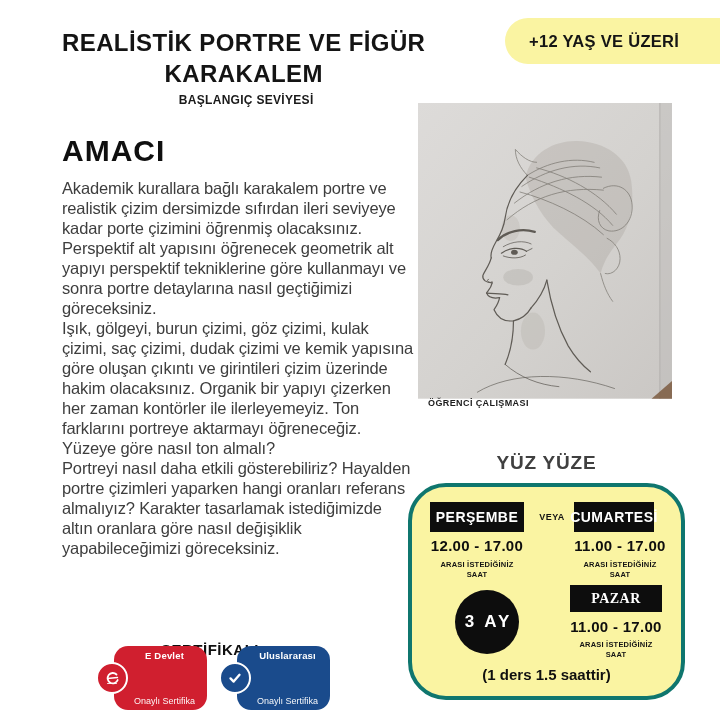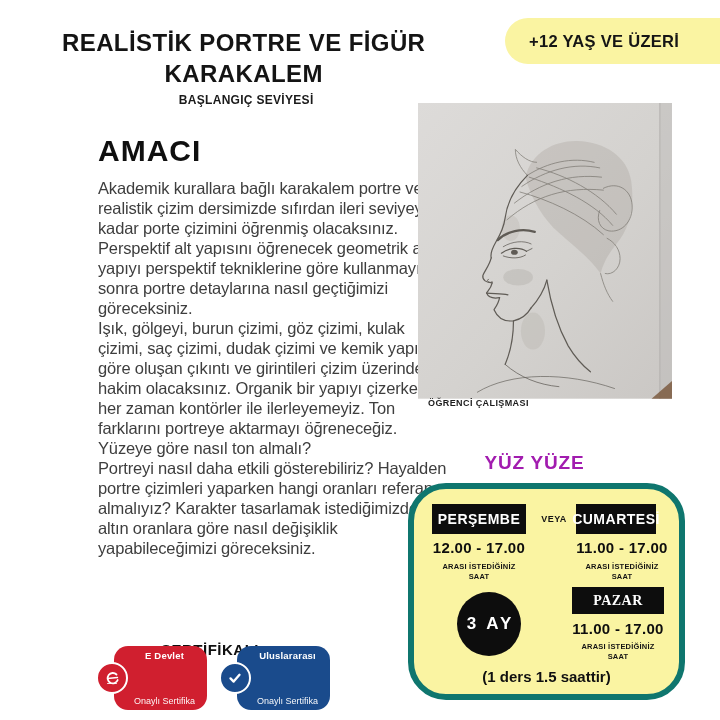--- a/index.html
+++ b/index.html
@@ -13,38 +13,38 @@
   .title-block { position:absolute; left:62px; top:27px;text-align:center; }
   .title-line { font-size:24px; font-weight:800; letter-spacing:.4px; line-height:31px; color:#141414; }
   .subtitle { font-size:12px; font-weight:700; letter-spacing:.3px; margin:4px 0 12px 5px; color:#1a1a1a; }
   .age-badge {
     position:absolute; left:505px; top:18px; width:225px; height:46px;
     background:#FAF4A2; border-radius:23px 0 0 23px;
     display:flex; align-items:center; padding-left:24px;
     font-size:16.5px; font-weight:800; letter-spacing:.3px; color:#151515;
   }
   
-  .about { position:absolute; left:62px; top:134px; width:352px;margin-left:36px; }
+  .about { position:absolute; left:62px; top:134px; width:352px; }
   .about h2 { font-size:30px; font-weight:900; letter-spacing:1px; margin-bottom:10px; color:#0f0f0f; }
   .about p { font-size:16.5px; line-height:20px; letter-spacing:-.15px; color:#3e3e3e; }
   
   .artwork { position:absolute; left:418px; top:103px; width:254px; height:315px; }
   .artwork svg { position:absolute; inset:0; display:block; }
   .artwork figcaption {
     position:absolute; left:10px; bottom:10px;
     font-size:9px; font-weight:800; letter-spacing:.4px; color:#1c1c1c;
   }
   
   .schedule-heading {
-    position:absolute; left:396px; top:452px; width:277px; text-align:center;
-    font-size:19px; font-weight:800; letter-spacing:.8px; color:#a21caf;
+    position:absolute; left:408px; top:452px; width:277px; text-align:center;
+    font-size:19px; font-weight:800; letter-spacing:.8px; color:#404040;
   }
   .schedule-box {
     position:absolute; left:408px; top:483px; width:277px; height:217px;
-    background:#FAF4A2; border:6px solid #0f766e; border-radius:38px;
+    background:#FAF4A2; border:4px solid #0f766e; border-radius:38px;
   }
   .chip {
     position:absolute; background:#0d0d0d; color:#ffffff;
     display:flex; align-items:center; justify-content:center;
     font-weight:800; letter-spacing:.5px;
   }
   .chip-thu { left:18px; top:15px; width:94px; height:30px; font-size:14px; }
   .chip-sat { left:162px; top:15px; width:80px; height:30px; font-size:14px; }
   .chip-sun { left:158px; top:98px; width:92px; height:27px; font-size:14px;font-family:Liberation Serif, serif; }
   .veya { position:absolute; left:120px; top:15px; width:40px; height:30px;

